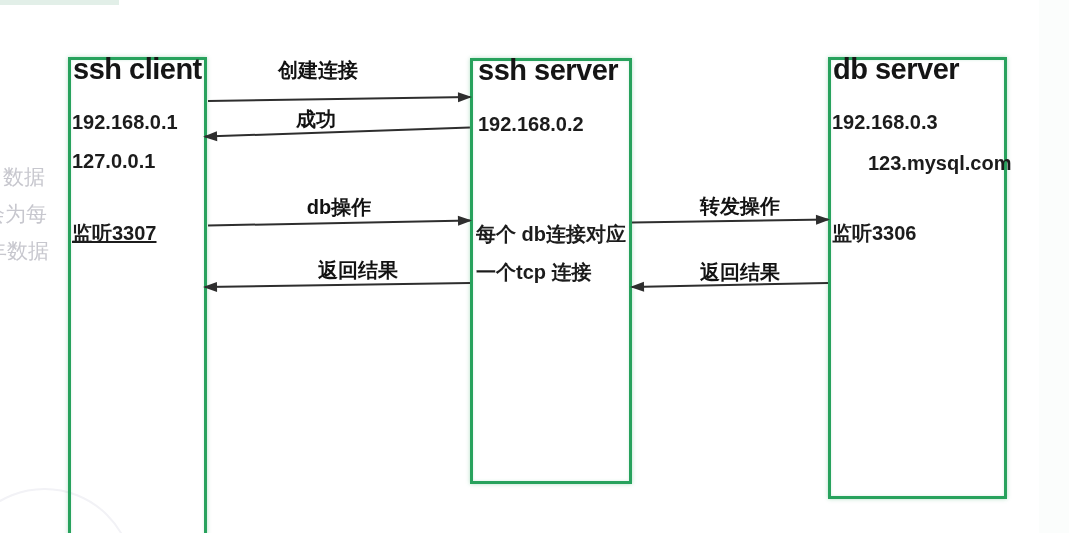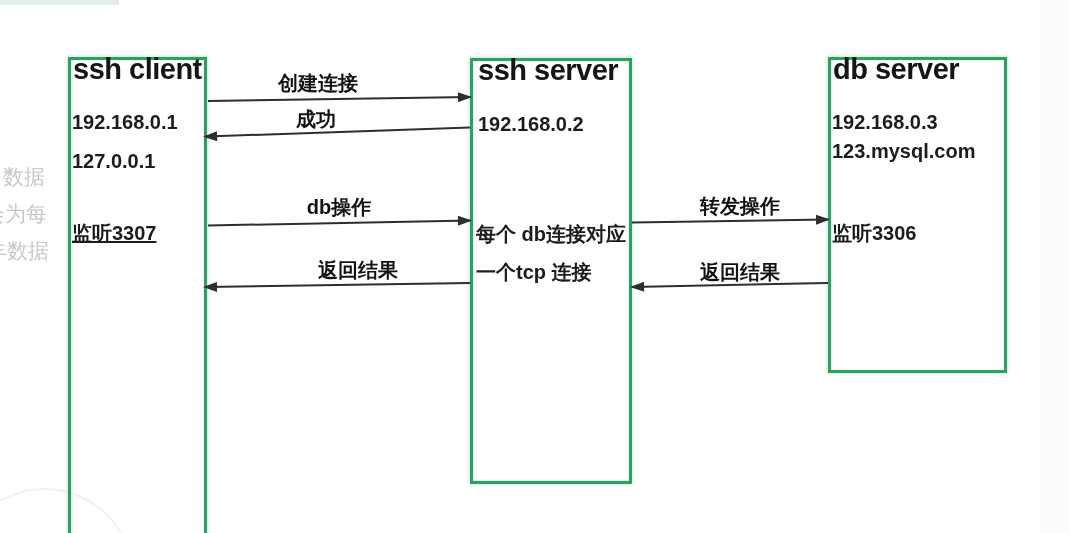--- a/index.html
+++ b/index.html
@@ -114,28 +114,28 @@
     <div class="node-line" style="top:160px;text-decoration:underline;">监听3307</div>
   </div>
 
   <div class="node" style="left:470px; top:58px; width:162px; height:426px;padding-left:35px;">
     <div class="node-title" style="left:5px;">ssh server</div>
     <div class="node-line" style="top:52px; left:5px;">192.168.0.2</div>
     <div class="node-line" style="top:198px; left:3px;">一个tcp 连接</div>
     <div class="node-line" style="top:160px; left:3px;">每个 db连接对应</div>
   </div>
 
-  <div class="node" style="left:828px; top:57px; width:179px; height:316px;">
+  <div class="node" style="left:828px; top:57px; width:179px; height:442px;">
     <div class="node-title">db server</div>
     <div class="node-line" style="top:51px;">192.168.0.3</div>
-    <div class="node-line" style="top:80px;">123.mysql.com</div>
+    <div class="node-line" style="top:92px;padding-left:36px;">123.mysql.com</div>
     <div class="node-line" style="top:160px;">监听3306</div>
   </div>
 
-  <div class="arrow-label" style="left:208px; top:70px; width:220px;">创建连接</div>
+  <div class="arrow-label" style="left:208px; top:57px; width:220px;">创建连接</div>
   <div class="arrow-line" style="left:208px; top:98px; width:262px; transform:rotate(-0.9deg);">
     <span class="arrow-head right"></span>
   </div>
 
   <div class="arrow-label" style="left:196px; top:106px; width:240px;">成功</div>
   <div class="arrow-line" style="left:205px; top:131px; width:265px; transform:rotate(-2deg);">
     <span class="arrow-head left"></span>
   </div>
 
   <div class="arrow-label" style="left:208px; top:194px; width:262px;">db操作</div>

